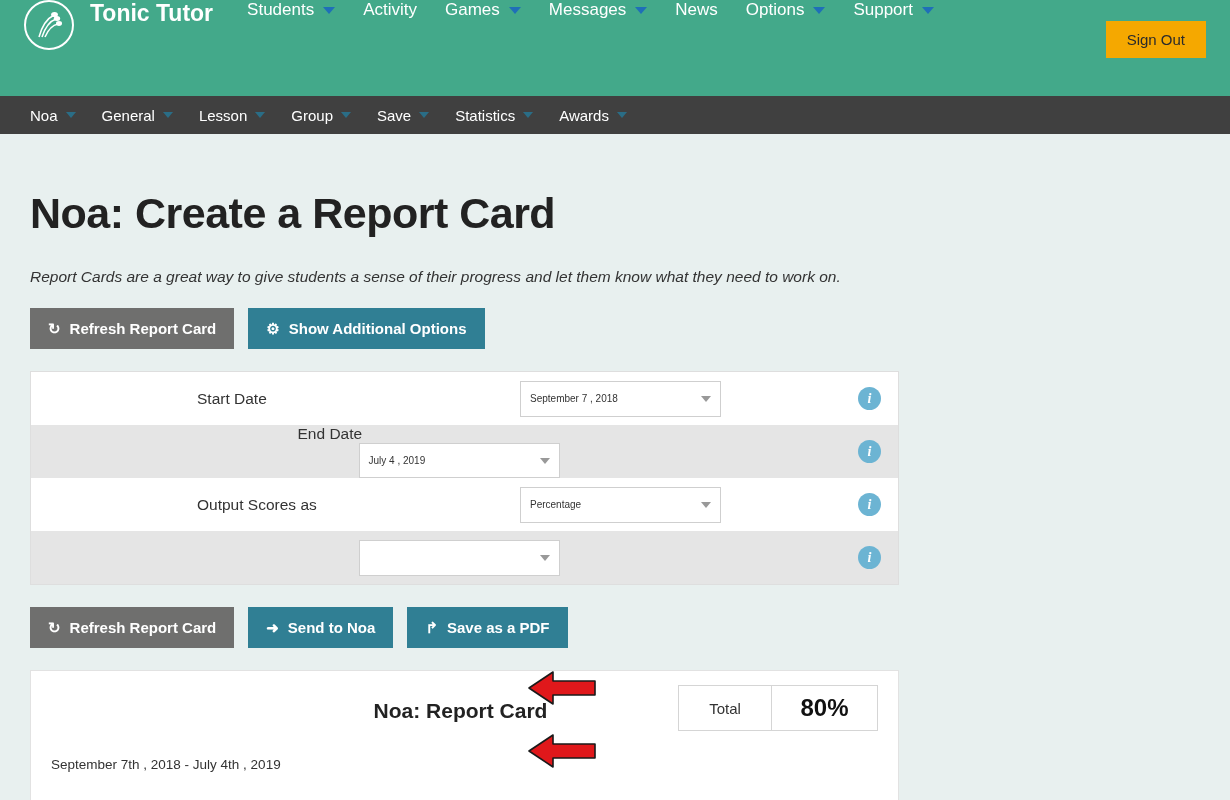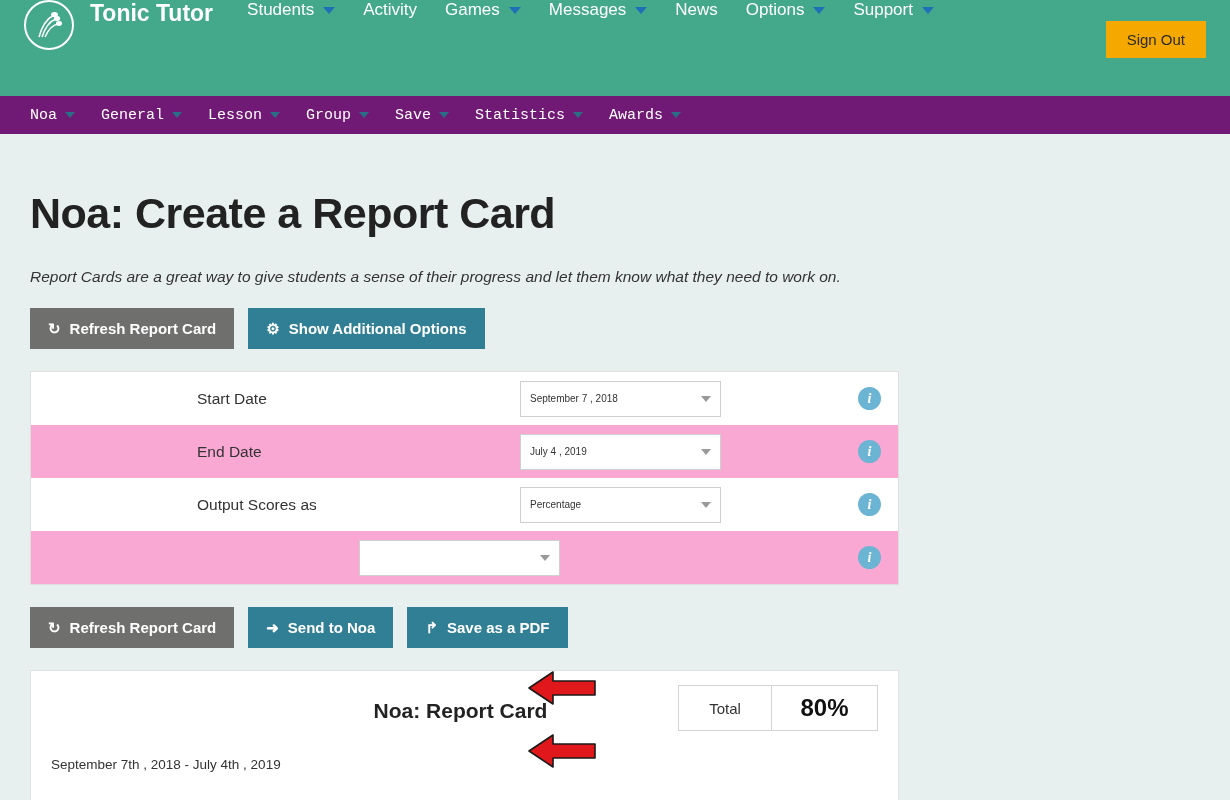--- a/index.html
+++ b/index.html
@@ -60,25 +60,24 @@
     font-size: 15px;
     padding: 10px 21px;
     border: none;
     cursor: pointer;
     font-family: "Liberation Sans", sans-serif;
   }
 
   
   .subbar {
     height: 38px;
-    background: #701a75;
+    background: #404040;
     display: flex;
     align-items: center;
     padding: 0 24px;
-    font-family: Liberation Mono, monospace;
   }
   .sub-item {
     display: flex; align-items: center;
     color: #ffffff;
     font-size: 15px;
     padding: 0 13px;
     white-space: nowrap;
     cursor: pointer;
   }
   .sub-item:first-child { padding-left: 6px; }
@@ -133,21 +132,21 @@
     border: 1px solid #dedede;
   }
   .row {
     display: flex;
     align-items: center;
     height: 53px;
     padding: 0 22px 0 11px;
     position: relative;
     justify-content: center;
   }
-  .row.alt { background: #f9a8d4; }
+  .row.alt { background: #e5e5e5; flex-direction: column; }
   .row-label {
     font-size: 15.5px;
     color: #333333;
     width: 323px;
     flex: 0 0 auto;
   }
   .select {
     width: 201px;
     height: 36px;
     background: #ffffff;

